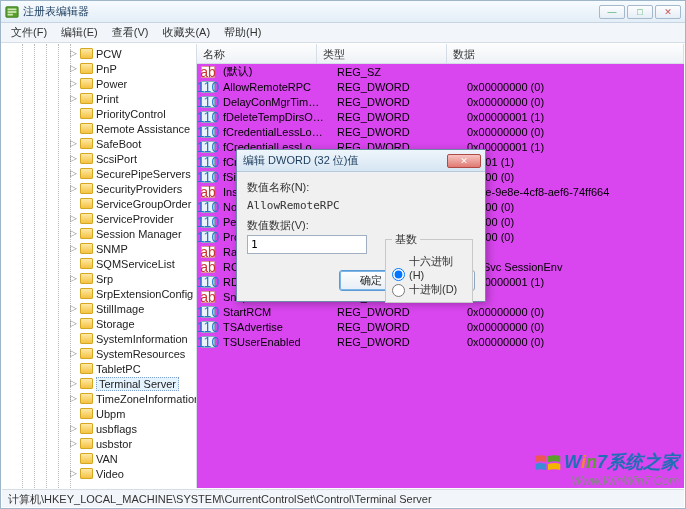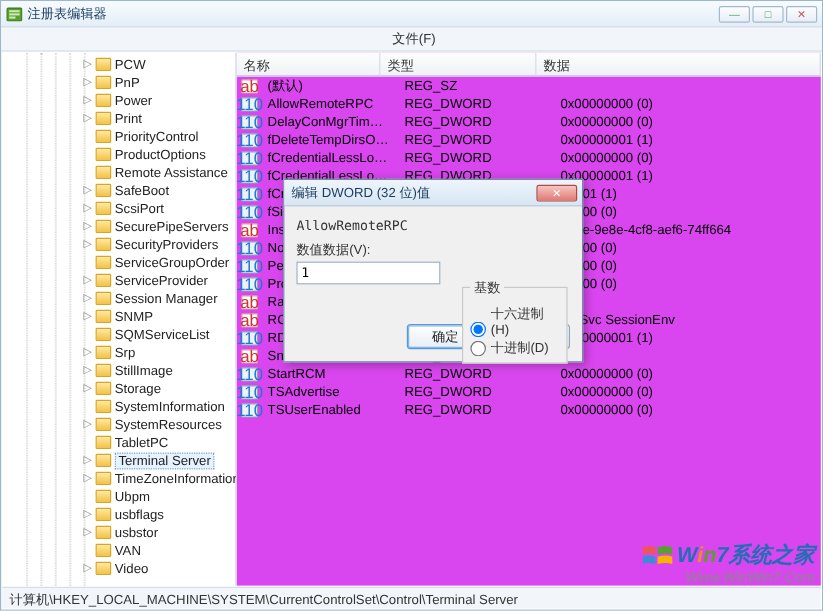--- a/index.html
+++ b/index.html
@@ -9,21 +9,21 @@
 
 
 .titlebar { height: 22px; background: linear-gradient(#f6fbff,#e4eef7); border-bottom: 1px solid #c7d5e2; display: flex; align-items: center; padding: 0 4px; }
 .titlebar .appicon { width: 14px; height: 14px; margin-right: 4px; }
 .titlebar .title { flex: 1; color: #1a3b5d; font-size: 11px; }
 .winbtns { display: flex; gap: 2px; }
 .winbtn { width: 26px; height: 14px; border: 1px solid #a5b9cc; background: linear-gradient(#fdfdfe,#e6eef6); border-radius: 2px; display: flex; align-items: center; justify-content: center; font-size: 9px; color: #4a6; }
 .winbtn.close { color: #c55; }
 
 
-.menubar { height: 20px; background: #f2f6fa; border-bottom: 1px solid #d5dee7; display: flex; align-items: center; padding-left: 4px; gap: 2px; color: #333; flex-direction: column; }
+.menubar { height: 20px; background: #f2f6fa; border-bottom: 1px solid #d5dee7; display: flex; align-items: center; padding-left: 4px; gap: 2px; color: #333; }
 .menubar span { padding: 2px 6px; cursor: default; }
 
 
 .main { position: absolute; top: 43px; left: 1px; right: 1px; bottom: 20px; display: flex; }
 .tree { width: 195px; border-right: 1px solid #d5dee7; overflow: hidden; background: #fff; position: relative; }
 .treeinner { padding: 2px 0 2px 0; overflow-y: auto; height: 100%; }
 .treerow { display: flex; align-items: center; height: 15px; padding-left: 78px; white-space: nowrap; position: relative; cursor: default; }
 .treerow .expander { position: absolute; left: 68px; top: 3px; width: 9px; height: 9px; color: #888; font-size: 9px; line-height: 9px; }
 .treerow .folder { width: 13px; height: 11px; margin-right: 3px; background: linear-gradient(#ffe9a6,#f4c243); border: 1px solid #d6a721; border-radius: 1px; flex-shrink: 0; }
 .treerow.selected span.lbl { background: #e5f3ff; border: 1px dotted #7da2ce; padding: 0 2px; }
@@ -136,25 +136,20 @@
             <span class="lbl">Print</span>
           </div>
           <div class="treerow">
             <span class="expander"></span>
             <span class="folder"></span>
             <span class="lbl">PriorityControl</span>
           </div>
           <div class="treerow">
             <span class="expander"></span>
             <span class="folder"></span>
-            <span class="lbl">ProductOptions</span>
-          </div>
-          <div class="treerow">
-            <span class="expander"></span>
-            <span class="folder"></span>
             <span class="lbl">Remote Assistance</span>
           </div>
           <div class="treerow">
             <span class="expander">▷</span>
             <span class="folder"></span>
             <span class="lbl">SafeBoot</span>
           </div>
           <div class="treerow">
             <span class="expander">▷</span>
             <span class="folder"></span>
@@ -192,20 +187,25 @@
           </div>
           <div class="treerow">
             <span class="expander"></span>
             <span class="folder"></span>
             <span class="lbl">SQMServiceList</span>
           </div>
           <div class="treerow">
             <span class="expander">▷</span>
             <span class="folder"></span>
             <span class="lbl">Srp</span>
+          </div>
+          <div class="treerow">
+            <span class="expander"></span>
+            <span class="folder"></span>
+            <span class="lbl">SrpExtensionConfig</span>
           </div>
           <div class="treerow">
             <span class="expander">▷</span>
             <span class="folder"></span>
             <span class="lbl">StillImage</span>
           </div>
           <div class="treerow">
             <span class="expander">▷</span>
             <span class="folder"></span>
             <span class="lbl">Storage</span>
@@ -389,20 +389,21 @@
   <div class="statusbar">
     <span>计算机\HKEY_LOCAL_MACHINE\SYSTEM\CurrentControlSet\Control\Terminal Server</span>
   </div>
 
   <div class="dialog">
     <div class="dlgtitle">
       <div class="t">编辑 DWORD (32 位)值</div>
       <div class="dlgclose">✕</div>
     </div>
     <div class="dlgbody" style="position:relative; height:92px;">
+      <label>数值名称(N):</label>
       <div class="ro">AllowRemoteRPC</div>
       <label>数值数据(V):</label>
       <input type="text" value="1" style="">
       <fieldset class="fieldset">
         <legend>基数</legend>
         <label>
             <input type="radio" name="base" checked="" style="">
             <span>十六进制(H)</span>
           </label>
         <label>

